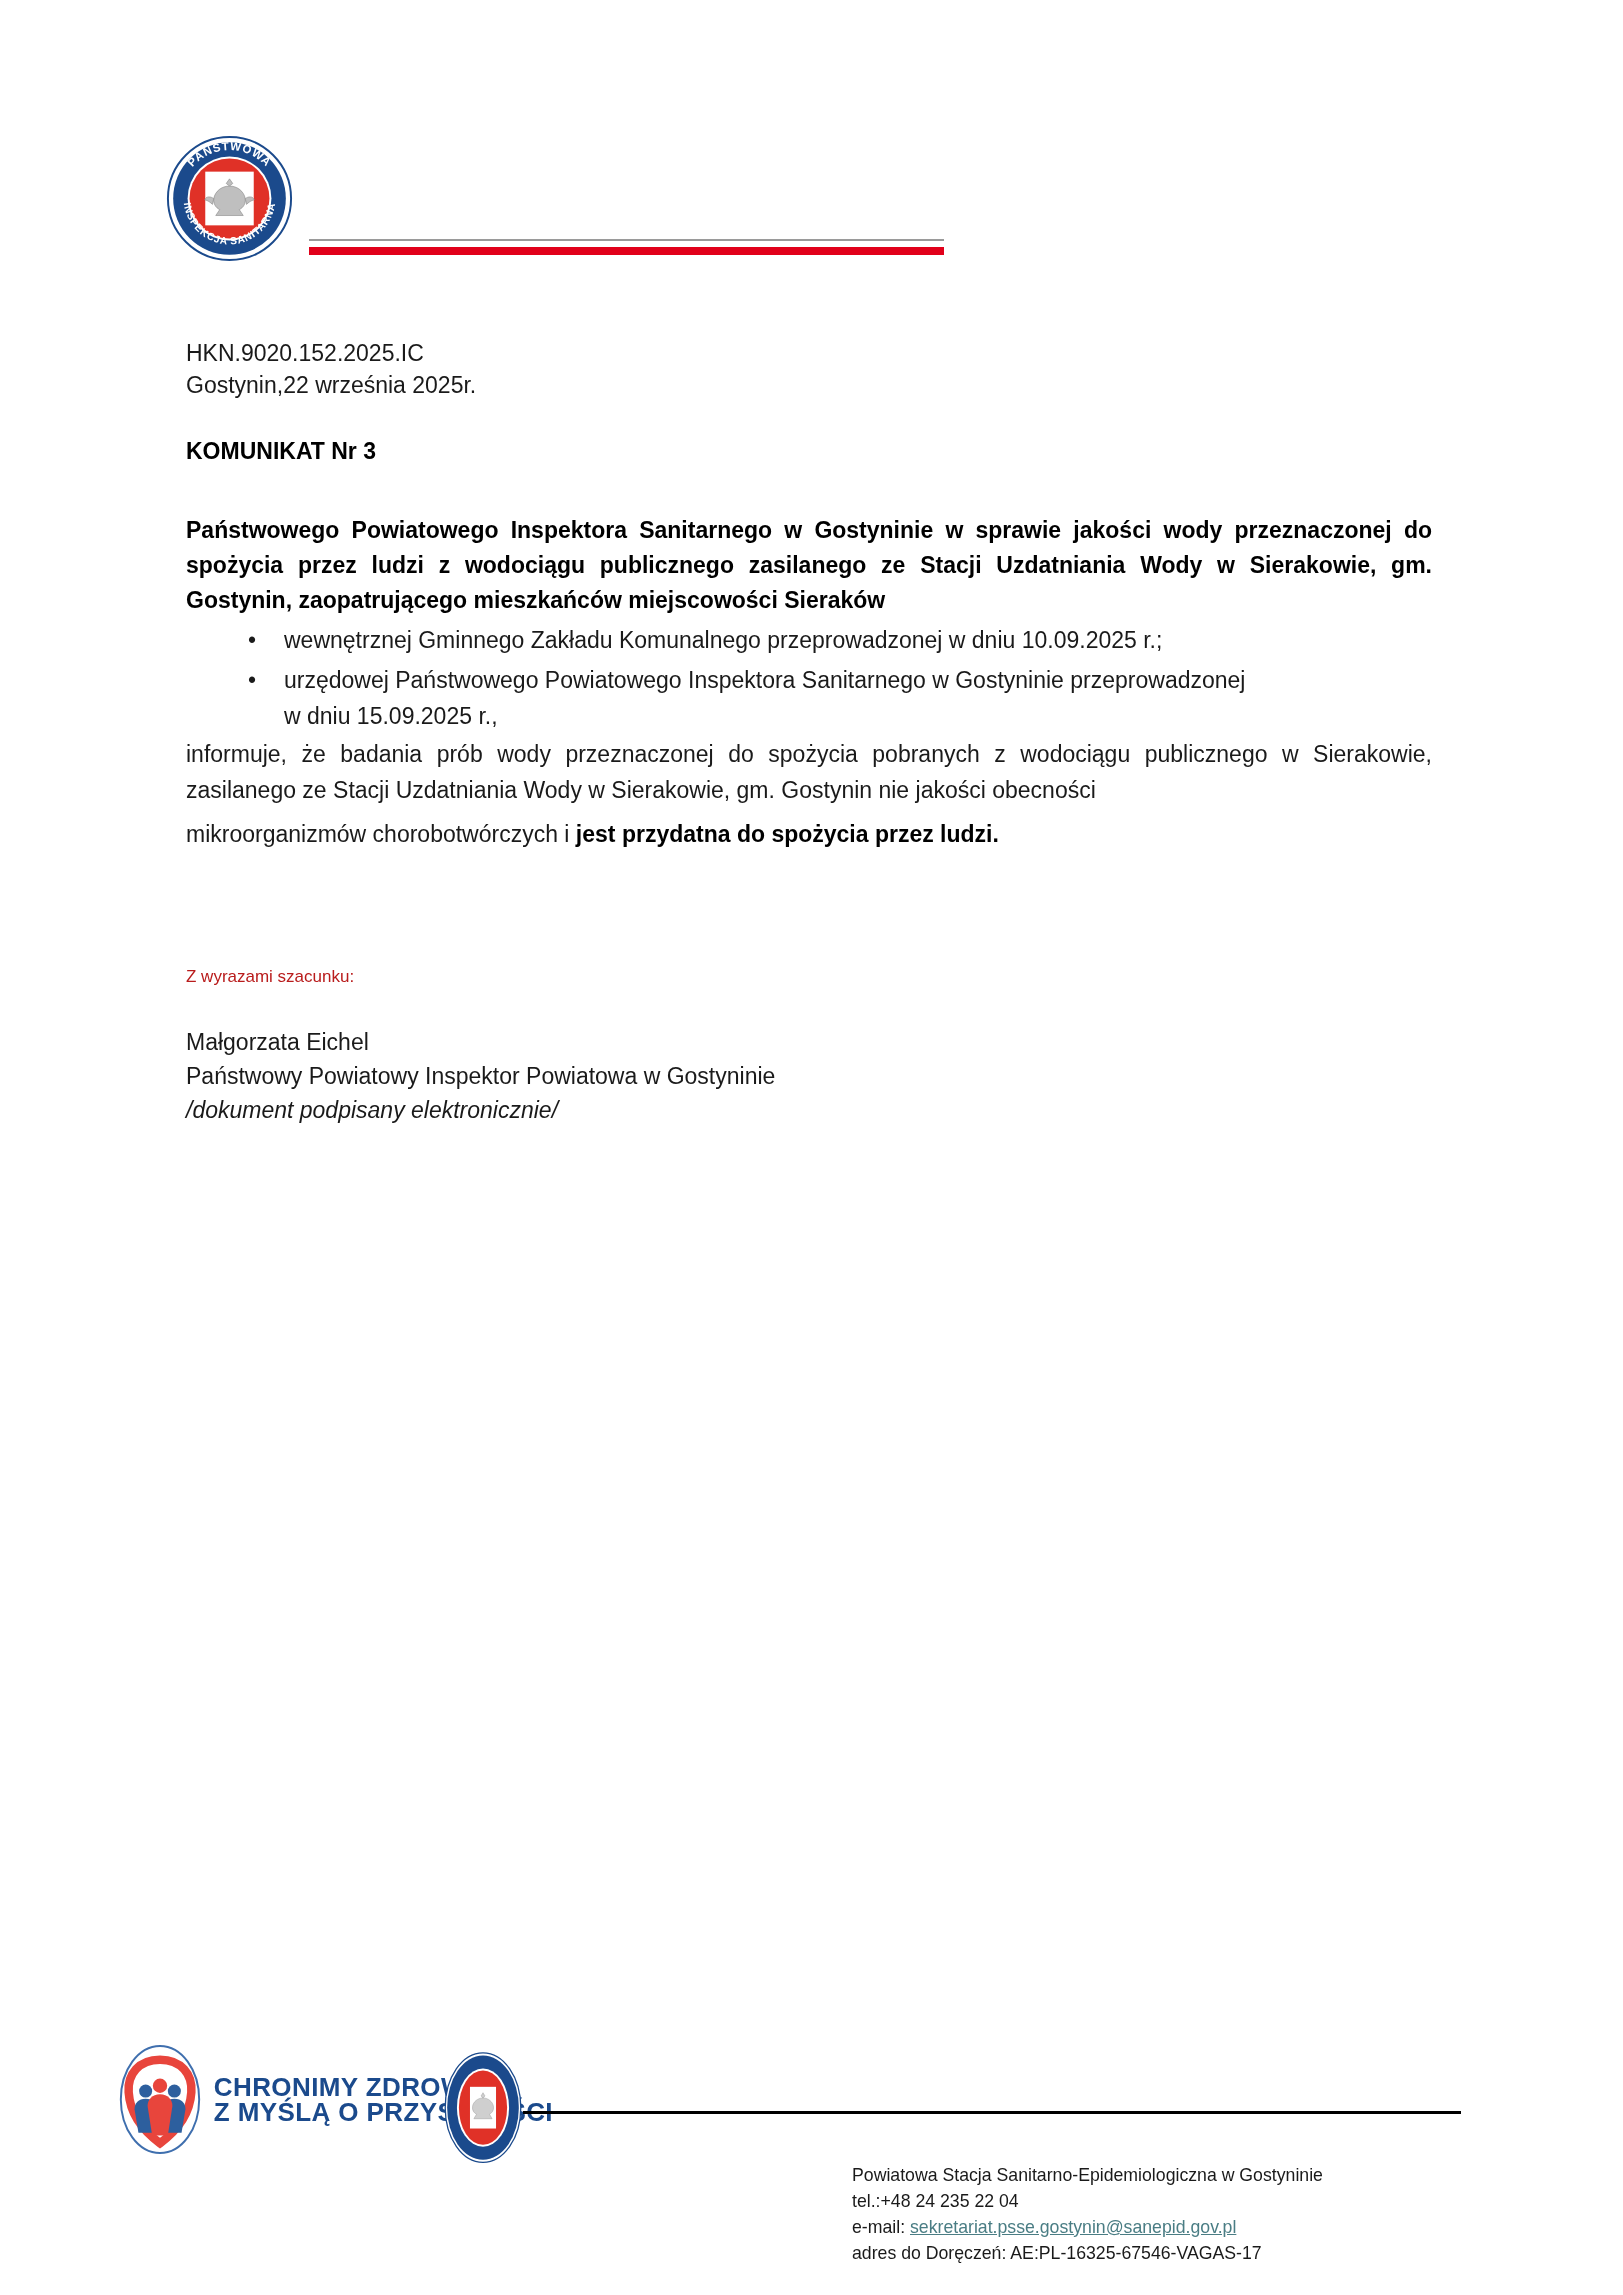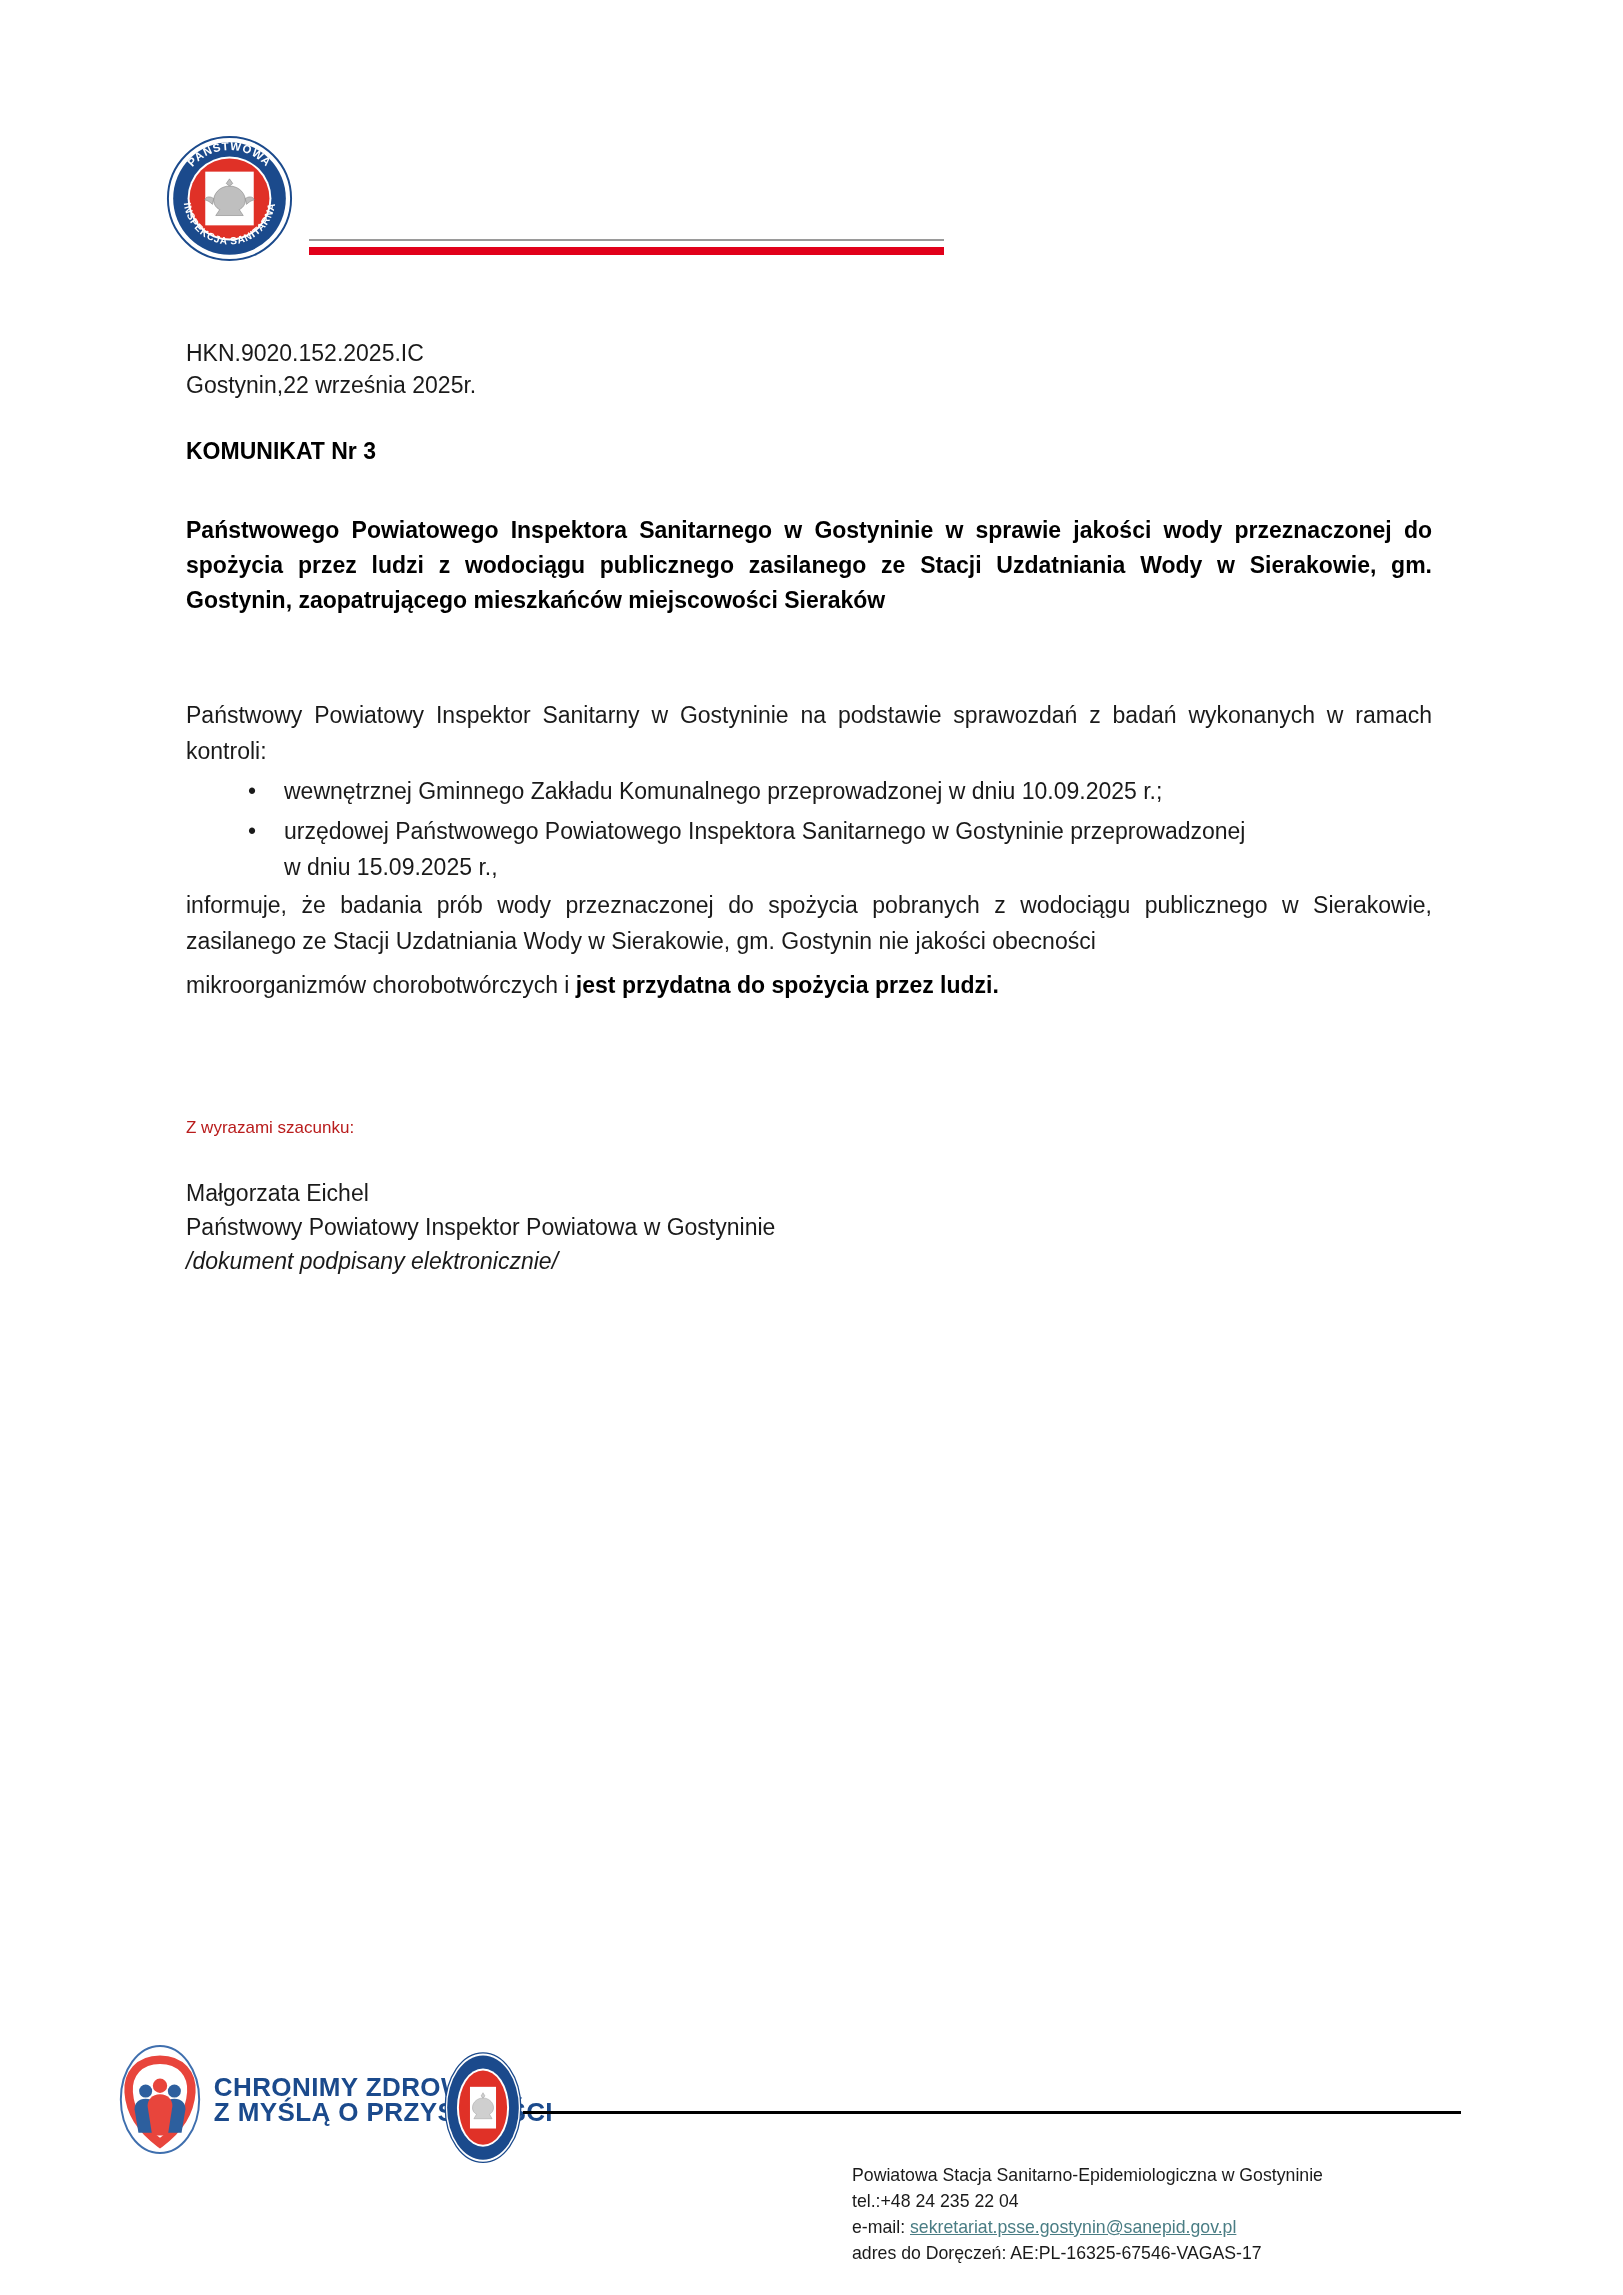--- a/index.html
+++ b/index.html
@@ -272,21 +272,20 @@
     <div class="meta-line">HKN.9020.152.2025.IC</div>
     <div class="meta-line">Gostynin,22 września 2025r.</div>
 
     <div class="komunikat-title">KOMUNIKAT Nr 3</div>
 
     <div class="subject">
       <span>Państwowego Powiatowego Inspektora Sanitarnego w Gostyninie w sprawie jakości wody przeznaczonej do spożycia przez ludzi z wodociągu publicznego zasilanego ze Stacji Uzdatniania Wody</span>
       <span class="last-line">w Sierakowie, gm. Gostynin, zaopatrującego mieszkańców miejscowości Sieraków</span>
     </div>
 
-    <div class="intro">Państwowy Powiatowy Inspektor Sanitarny w Gostyninie na podstawie sprawozdań z badań wykonanych w ramach kontroli:</div>
 
     <ul class="bullets">
       <li class="bullet-item">
         <span class="dot">•</span>
         <span>wewnętrznej Gminnego Zakładu Komunalnego przeprowadzonej w dniu 10.09.2025 r.;</span>
       </li>
       <li class="bullet-item">
         <span class="dot">•</span>
         <span>urzędowej Państwowego Powiatowego Inspektora Sanitarnego w Gostyninie przeprowadzonej</span>
         <span class="bullet-cont">w dniu 15.09.2025 r.,</span>

